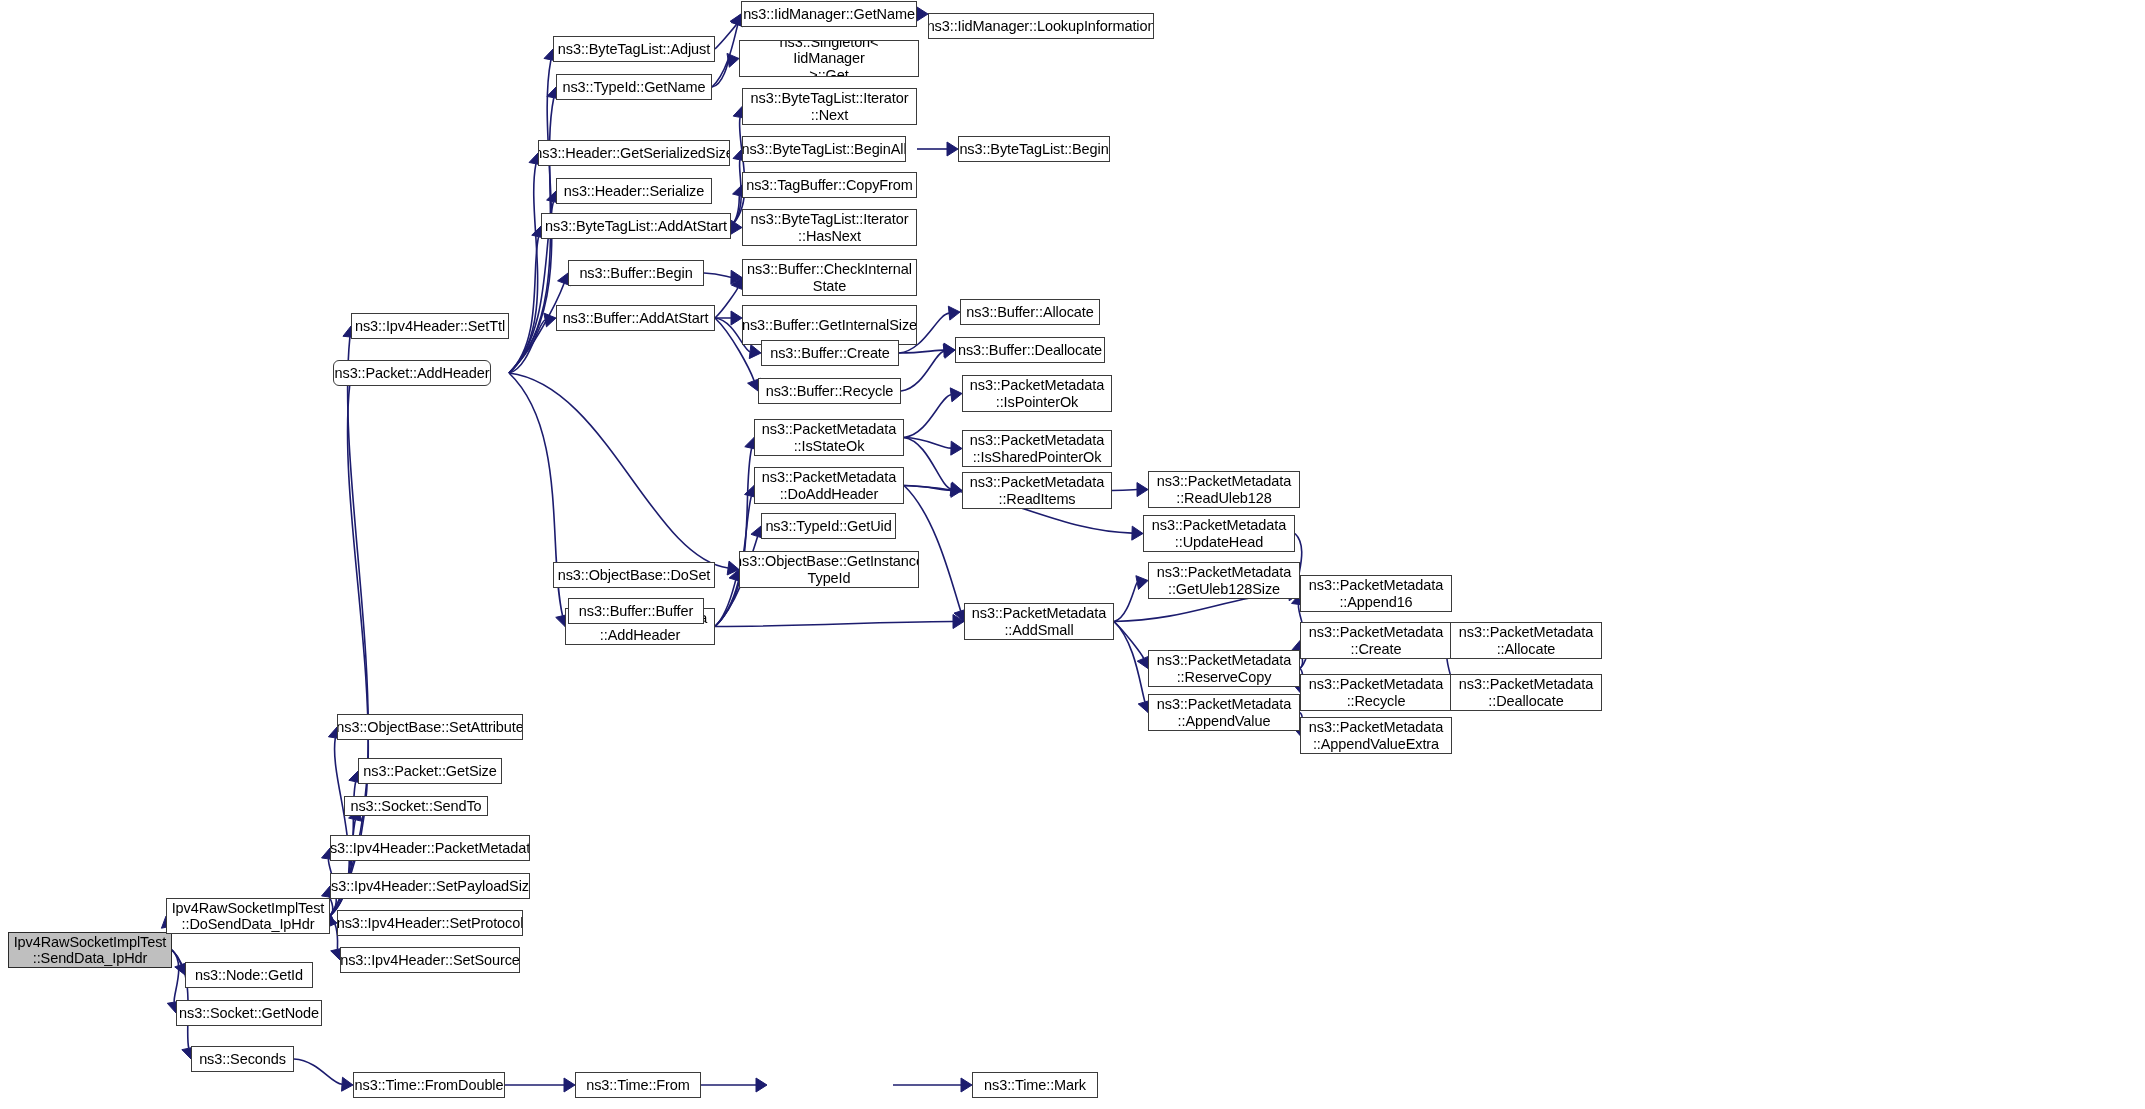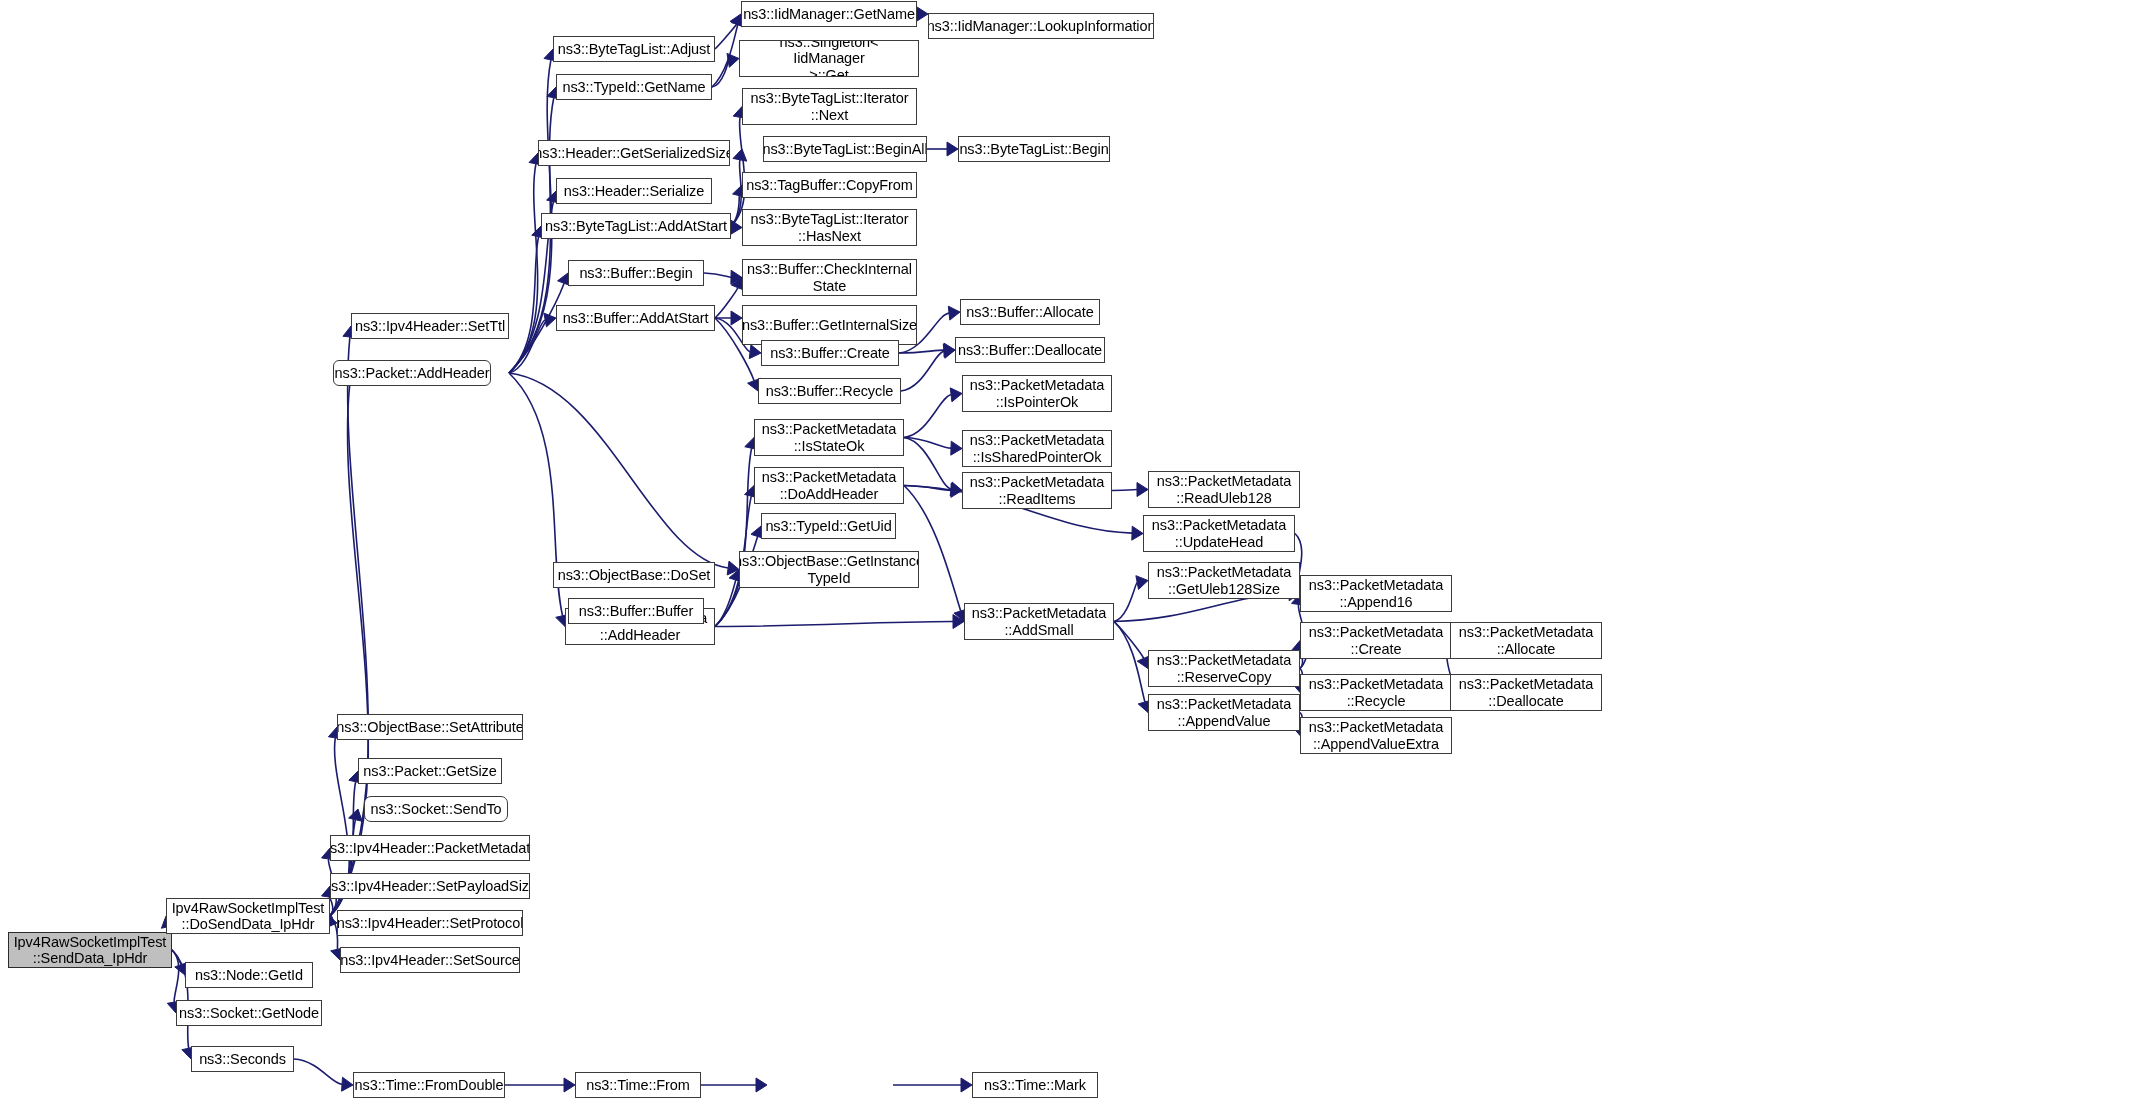--- a/index.html
+++ b/index.html
@@ -203,21 +203,21 @@
   <div id="node-layer">
       <div class="node-box root" style="left: 8px; top: 932px; width: 164px; height: 36px;"><span class="node-label">Ipv4RawSocketImplTest
 ::SendData_IpHdr</span></div>
       <div class="node-box" style="left: 166px; top: 898px; width: 164px; height: 36px;"><span class="node-label">Ipv4RawSocketImplTest
 ::DoSendData_IpHdr</span></div>
       <div class="node-box" style="left: 185px; top: 962px; width: 128px; height: 26px;"><span class="node-label">ns3::Node::GetId</span></div>
       <div class="node-box" style="left: 176px; top: 1000px; width: 146px; height: 26px;"><span class="node-label">ns3::Socket::GetNode</span></div>
       <div class="node-box" style="left: 191px; top: 1046px; width: 103px; height: 26px;"><span class="node-label">ns3::Seconds</span></div>
       <div class="node-box" style="left: 337px; top: 714px; width: 186px; height: 26px;"><span class="node-label">ns3::ObjectBase::SetAttribute</span></div>
       <div class="node-box" style="left: 358px; top: 758px; width: 144px; height: 26px;"><span class="node-label">ns3::Packet::GetSize</span></div>
-      <div class="node-box" style="left: 364px; top: 796px; width: 144px; height: 26px; border-radius: 7px;"><span class="node-label">ns3::Socket::SendTo</span></div>
+      <div class="node-box" style="left: 344px; top: 796px; width: 144px; height: 20px;"><span class="node-label">ns3::Socket::SendTo</span></div>
       <div class="node-box" style="left: 330px; top: 835px; width: 200px; height: 26px;"><span class="node-label">ns3::Ipv4Header::PacketMetadata</span></div>
       <div class="node-box" style="left: 330px; top: 873px; width: 200px; height: 26px;"><span class="node-label">ns3::Ipv4Header::SetPayloadSize</span></div>
       <div class="node-box" style="left: 337px; top: 910px; width: 186px; height: 26px;"><span class="node-label">ns3::Ipv4Header::SetProtocol</span></div>
       <div class="node-box" style="left: 340px; top: 947px; width: 180px; height: 26px;"><span class="node-label">ns3::Ipv4Header::SetSource</span></div>
       <div class="node-box" style="left: 353px; top: 1072px; width: 152px; height: 26px;"><span class="node-label">ns3::Time::FromDouble</span></div>
       <div class="node-box" style="left: 351px; top: 313px; width: 158px; height: 26px;"><span class="node-label">ns3::Ipv4Header::SetTtl</span></div>
       <div class="node-box" style="left: 333px; top: 360px; width: 158px; height: 26px; border-radius: 6px;"><span class="node-label">ns3::Packet::AddHeader</span></div>
       <div class="node-box" style="left: 553px; top: 36px; width: 162px; height: 26px;"><span class="node-label">ns3::ByteTagList::Adjust</span></div>
       <div class="node-box" style="left: 556px; top: 74px; width: 156px; height: 26px;"><span class="node-label">ns3::TypeId::GetName</span></div>
       <div class="node-box" style="left: 538px; top: 140px; width: 192px; height: 26px;"><span class="node-label">ns3::Header::GetSerializedSize</span></div>
@@ -227,21 +227,21 @@
       <div class="node-box" style="left: 556px; top: 305px; width: 159px; height: 26px;"><span class="node-label">ns3::Buffer::AddAtStart</span></div>
       <div class="node-box" style="left: 565px; top: 608px; width: 150px; height: 37px;"><span class="node-label">ns3::PacketMetadata
 ::AddHeader</span></div>
       <div class="node-box" style="left: 553px; top: 562px; width: 162px; height: 26px;"><span class="node-label">ns3::ObjectBase::DoSet</span></div>
       <div class="node-box" style="left: 568px; top: 598px; width: 136px; height: 26px;"><span class="node-label">ns3::Buffer::Buffer</span></div>
       <div class="node-box" style="left: 741px; top: 1px; width: 176px; height: 26px;"><span class="node-label">ns3::IidManager::GetName</span></div>
       <div class="node-box" style="left: 739px; top: 40px; width: 180px; height: 37px;"><span class="node-label">ns3::Singleton&lt; IidManager
 &gt;::Get</span></div>
       <div class="node-box" style="left: 742px; top: 88px; width: 175px; height: 37px;"><span class="node-label">ns3::ByteTagList::Iterator
 ::Next</span></div>
-      <div class="node-box" style="left: 742px; top: 136px; width: 164px; height: 26px; margin-left: 21px;"><span class="node-label">ns3::ByteTagList::BeginAll</span></div>
+      <div class="node-box" style="left: 742px; top: 136px; width: 164px; height: 26px;"><span class="node-label">ns3::ByteTagList::BeginAll</span></div>
       <div class="node-box" style="left: 742px; top: 172px; width: 175px; height: 26px; justify-content: center;"><span class="node-label">ns3::TagBuffer::CopyFrom</span></div>
       <div class="node-box" style="left: 742px; top: 209px; width: 175px; height: 37px;"><span class="node-label">ns3::ByteTagList::Iterator
 ::HasNext</span></div>
       <div class="node-box" style="left: 742px; top: 259px; width: 175px; height: 37px;"><span class="node-label">ns3::Buffer::CheckInternal
 State</span></div>
       <div class="node-box" style="left: 742px; top: 305px; width: 175px; height: 40px;"><span class="node-label">ns3::Buffer::GetInternalSize</span></div>
       <div class="node-box" style="left: 761px; top: 340px; width: 138px; height: 26px;"><span class="node-label">ns3::Buffer::Create</span></div>
       <div class="node-box" style="left: 758px; top: 378px; width: 143px; height: 26px;"><span class="node-label">ns3::Buffer::Recycle</span></div>
       <div class="node-box" style="left: 960px; top: 299px; width: 140px; height: 26px;"><span class="node-label">ns3::Buffer::Allocate</span></div>
       <div class="node-box" style="left: 955px; top: 337px; width: 150px; height: 26px;"><span class="node-label">ns3::Buffer::Deallocate</span></div>

